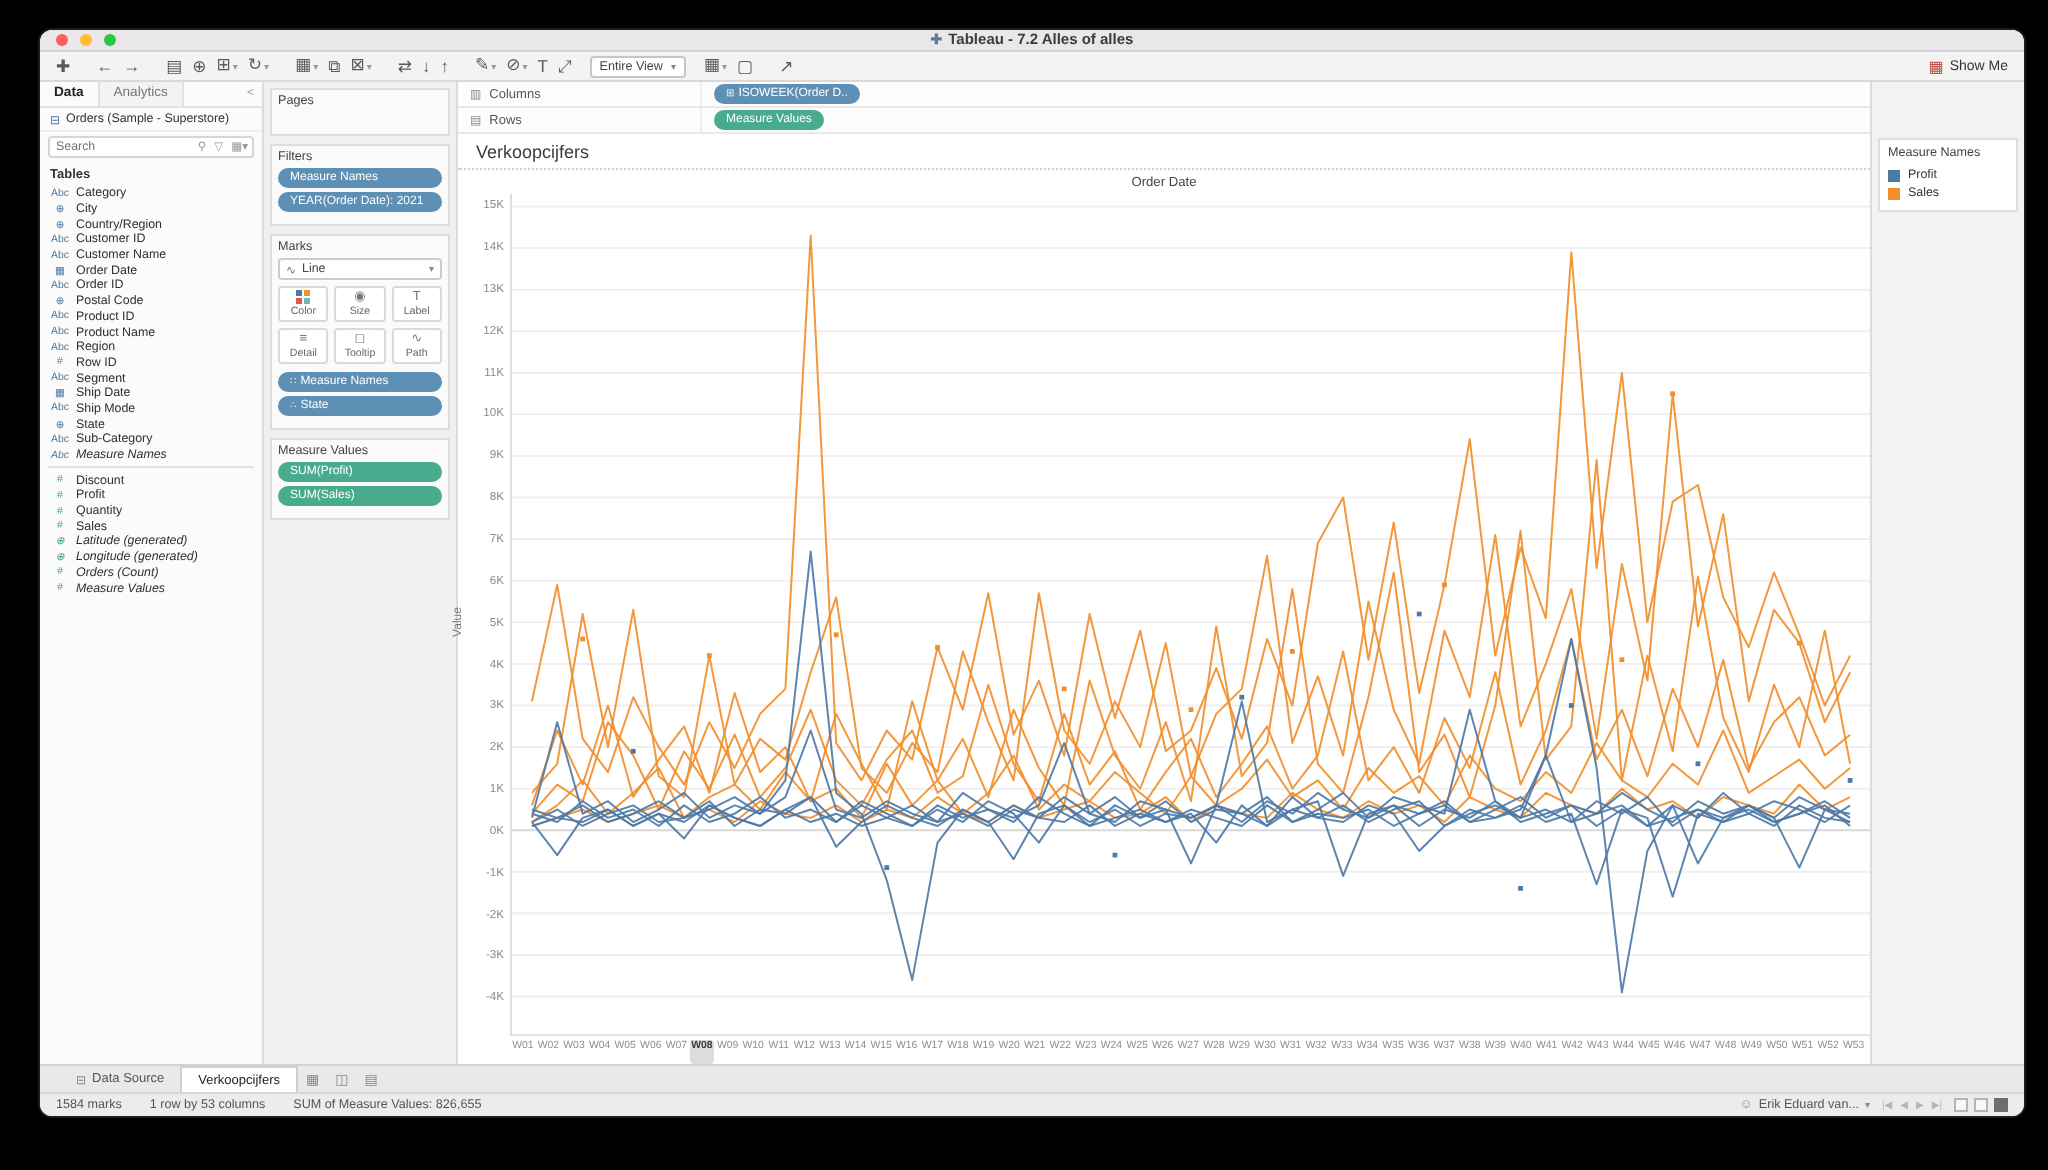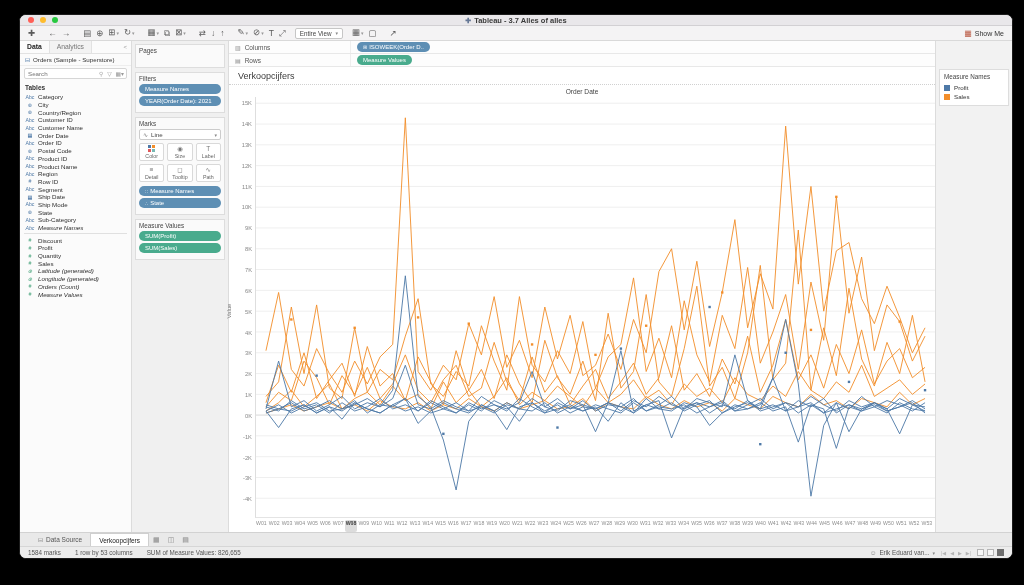--- a/index.html
+++ b/index.html
@@ -112,21 +112,21 @@
 <body>
 
 <div class="stage">
   <div class="window">
 
     <div class="titlebar">
       <span class="dot red"></span>
       <span class="dot yellow"></span>
       <span class="dot green"></span>
       <div class="wtitle">
-        <span class="tlogo">✚</span><span>Tableau - 3.7 Alles of alles</span>
+        <span class="tlogo">✚</span><span>Tableau - 7.2 Alles of alles</span>
       </div>
     </div>
 
     <div class="toolbar">
       <span id="tb-left" style="display:flex;align-items:center;gap:5px">
           <span class="tbi">✚</span>
           <span class="tbi" style="margin-left: 8px;">←</span>
           <span class="tbi">→</span>
           <span class="tbi" style="margin-left: 8px;">▤</span>
           <span class="tbi">⊕</span>

